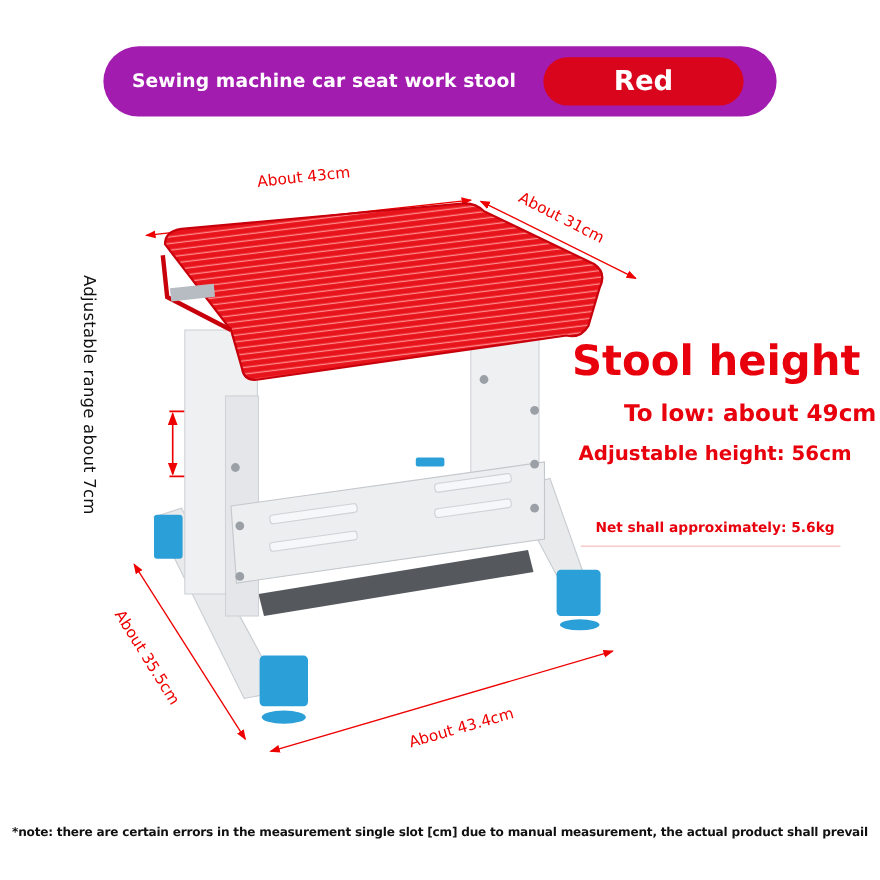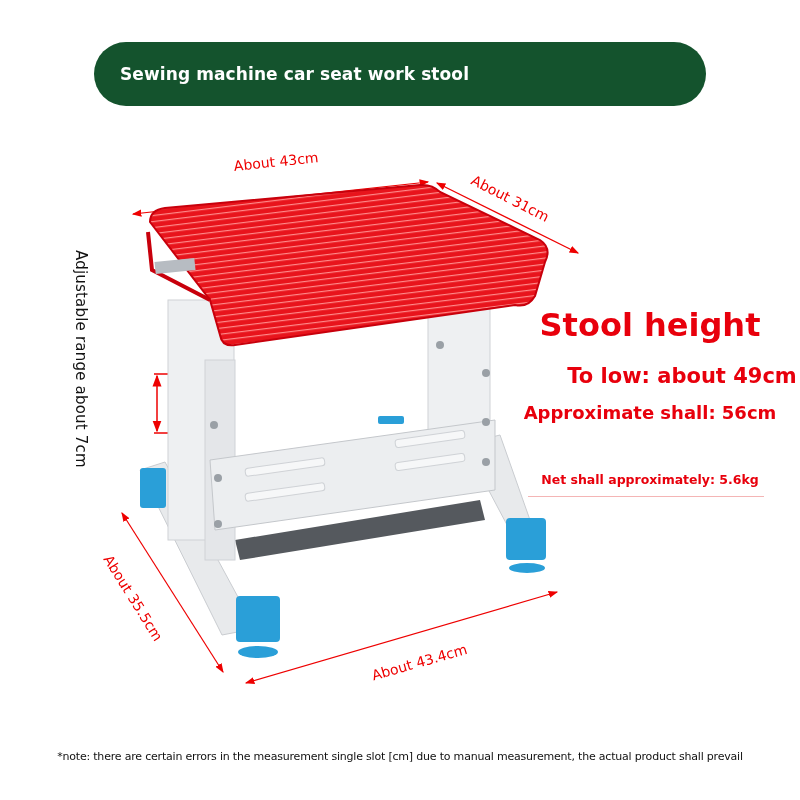--- a/index.html
+++ b/index.html
@@ -1,42 +1,43 @@
 <!DOCTYPE html>
 <html><head>
 <meta charset="utf-8">
 <style>
   html, body { margin:0; padding:0; }
   body { width:800px; height:800px; background:#ffffff; position:relative; overflow:hidden;
          font-family:"DejaVu Sans", sans-serif; }
-  .banner { position:absolute; left:94px; top:42px; width:612px; height:64px; background:#14532d;
+  .banner { position:absolute; left:94px; top:42px; width:612px; height:64px; background:#a21caf;
             border-radius:32px; }
   .banner-title { position:absolute; left:26px; top:0; height:64px; line-height:64px; color:#fff;
                   font-weight:bold; font-size:17px; letter-spacing:0.1px; }
   .banner-pill { position:absolute; left:400px; top:10px; width:182px; height:44px; background:#d9051c;
                  border-radius:22px; color:#fff; font-weight:bold; font-size:25px; text-align:center;
                  line-height:44px; }
   .dim { position:absolute; color:#e00; font-size:14px; white-space:nowrap; transform-origin:left top; }
   .spec { position:absolute; color:#e8000c; font-weight:bold; white-space:nowrap; text-align:center; }
-  .spec-title { left:520px; top:306px; width:260px; font-size:32px;text-align:center; }
+  .spec-title { left:520px; top:306px; width:260px; font-size:38px;text-align:center; }
   .spec-low { left:552px; top:364px; width:260px; font-size:21px; }
   .spec-high { left:510px; top:402px; width:280px; font-size:18px; }
   .spec-weight { left:520px; top:472px; width:260px; font-size:12.5px; }
   .weight-line { position:absolute; left:528px; top:496px; width:236px; height:1px; background:#f4b5b5; }
   .vlabel { position:absolute; left:72px; top:250px; writing-mode:vertical-rl; font-size:15px; color:#111;
             letter-spacing:0.2px; }
   .note { position:absolute; left:0; top:750px; width:800px; text-align:center; font-size:11px;
-          font-weight:normal; color:#111; letter-spacing:-0.2px; }
+          font-weight:bold; color:#111; letter-spacing:-0.2px; }
   svg.stool { position:absolute; left:0; top:0; }
 </style>
 </head>
 <body>
 
 <div class="banner">
   <div class="banner-title">Sewing machine car seat work stool</div>
+  <div class="banner-pill">Red</div>
 </div>
 
 <svg class="stool" width="800" height="800">
   <defs>
     <marker id="ah" markerWidth="8" markerHeight="8" refX="7" refY="4" orient="auto">
       <path d="M0,1 L8,4 L0,7 Z" fill="#e00"></path>
     </marker>
     <marker id="ahs" markerWidth="8" markerHeight="8" refX="1" refY="4" orient="auto">
       <path d="M8,1 L0,4 L8,7 Z" fill="#e00"></path>
     </marker>
@@ -94,17 +95,17 @@
 
 <div class="dim" style="left:233px; top:158px; transform:rotate(-6deg);">About 43cm</div>
 <div class="dim" style="left:476px; top:172px; transform:rotate(27deg);">About 31cm</div>
 <div class="dim" style="left:114px; top:552px; transform:rotate(58deg);">About 35.5cm</div>
 <div class="dim" style="left:370px; top:668px; transform:rotate(-16deg);">About 43.4cm</div>
 
 <div class="vlabel">Adjustable range about 7cm</div>
 
 <div class="spec spec-title">Stool height</div>
 <div class="spec spec-low">To low: about 49cm</div>
-<div class="spec spec-high">Approximate shall: 56cm</div>
+<div class="spec spec-high">Adjustable height: 56cm</div>
 <div class="spec spec-weight">Net shall approximately: 5.6kg</div>
 <div class="weight-line"></div>
 
 <div class="note">*note: there are certain errors in the measurement single slot [cm] due to manual measurement, the actual product shall prevail</div>
 
 </body></html>

